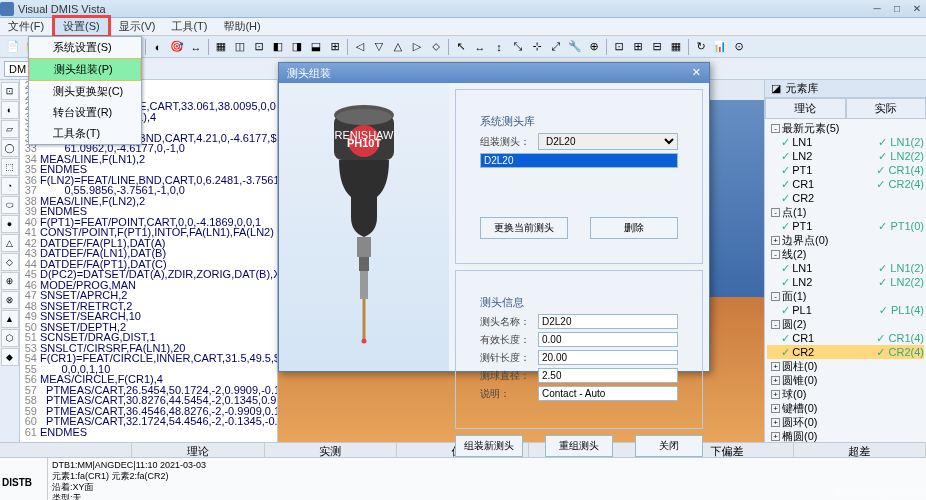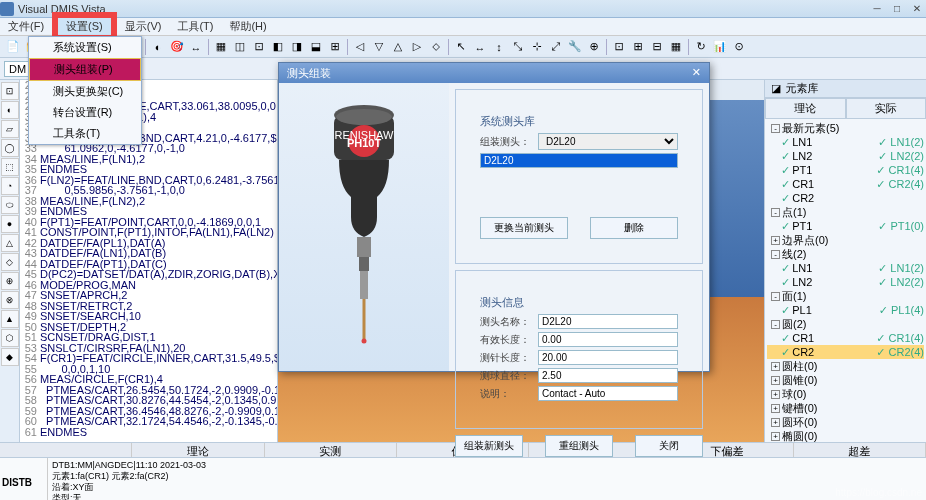--- a/index.html
+++ b/index.html
@@ -4,24 +4,24 @@
 <style>
 *{margin:0;padding:0;box-sizing:border-box;font-family:"Microsoft YaHei",SimSun,sans-serif;font-size:11px}
 body{width:926px;height:500px;background:#e8f0f8;overflow:hidden;position:relative}
 .titlebar{height:18px;background:linear-gradient(#d9e8f5,#c8ddf0);display:flex;align-items:center;padding:0 0;border-bottom:1px solid #99b8d8}
 .titlebar .ico{width:14px;height:14px;background:#4a7ab5;border-radius:2px;margin-right:4px}
 .titlebar .ttl{flex:1;font-size:11px;color:#333}
 .titlebar .winbtns{display:flex;gap:2px}
 .titlebar .winbtns span{width:18px;height:14px;display:flex;align-items:center;justify-content:center;font-size:10px;color:#444;cursor:pointer}
 .menubar{height:18px;background:#edf3fa;display:flex;align-items:center;padding:0 0;border-bottom:1px solid #ccc}
 .menubar .mi{padding:1px 8px;font-size:11px;color:#333;cursor:pointer}
-.menubar .mi.active{background:#cde4f7;border:6px solid #ef4444}
+.menubar .mi.active{background:#cde4f7;border:3px solid #ef4444}
 .dropdown{position:absolute;left:28px;top:36px;background:#f5f8fc;border:1px solid #92aed0;box-shadow:1px 1px 3px rgba(0,0,0,.3);z-index:100;min-width:100px}
 .dropdown .di{padding:3px 18px 3px 24px;font-size:11px;position:relative;cursor:pointer}
-.dropdown .di.sel{background:#be185d;border:1px solid #e5c050}
+.dropdown .di.sel{background:#86efac;border:1px solid #e5c050}
 .toolbar{height:22px;background:#e2ecf7;display:flex;align-items:center;padding:0 4px;border-bottom:1px solid #bcd;gap:1px}
 .toolbar .tb{width:18px;height:18px;display:flex;align-items:center;justify-content:center;cursor:pointer;border:1px solid transparent}
 .toolbar .sep{width:1px;height:16px;background:#aac;margin:0 2px}
 .toolbar2{height:22px;background:#e8eff8;display:flex;align-items:center;padding:0 4px;border-bottom:1px solid #bcd;gap:2px;font-size:11px}
 .toolbar2 .dmsel{border:1px solid #9bc;padding:1px 14px 1px 4px;background:#fff;font-size:11px}
 .main{display:flex;height:calc(500px - 18px - 18px - 22px - 22px - 58px);position:relative}
 .leftbar{width:20px;background:#e5eef8;border-right:1px solid #bcd;display:flex;flex-direction:column;gap:1px;padding-top:2px}
 .leftbar .lb{width:18px;height:18px;margin:0 auto;border:1px solid #ccc;background:#f5f8fc;font-size:9px;display:flex;align-items:center;justify-content:center;cursor:pointer}
 .code{flex:0 0 258px;background:#fff;border-right:1px solid #bcd;overflow:hidden;font-family:Consolas,monospace;font-size:9px;line-height:10.5px;padding-left:2px;position:relative}
 .code .ln{display:flex}

